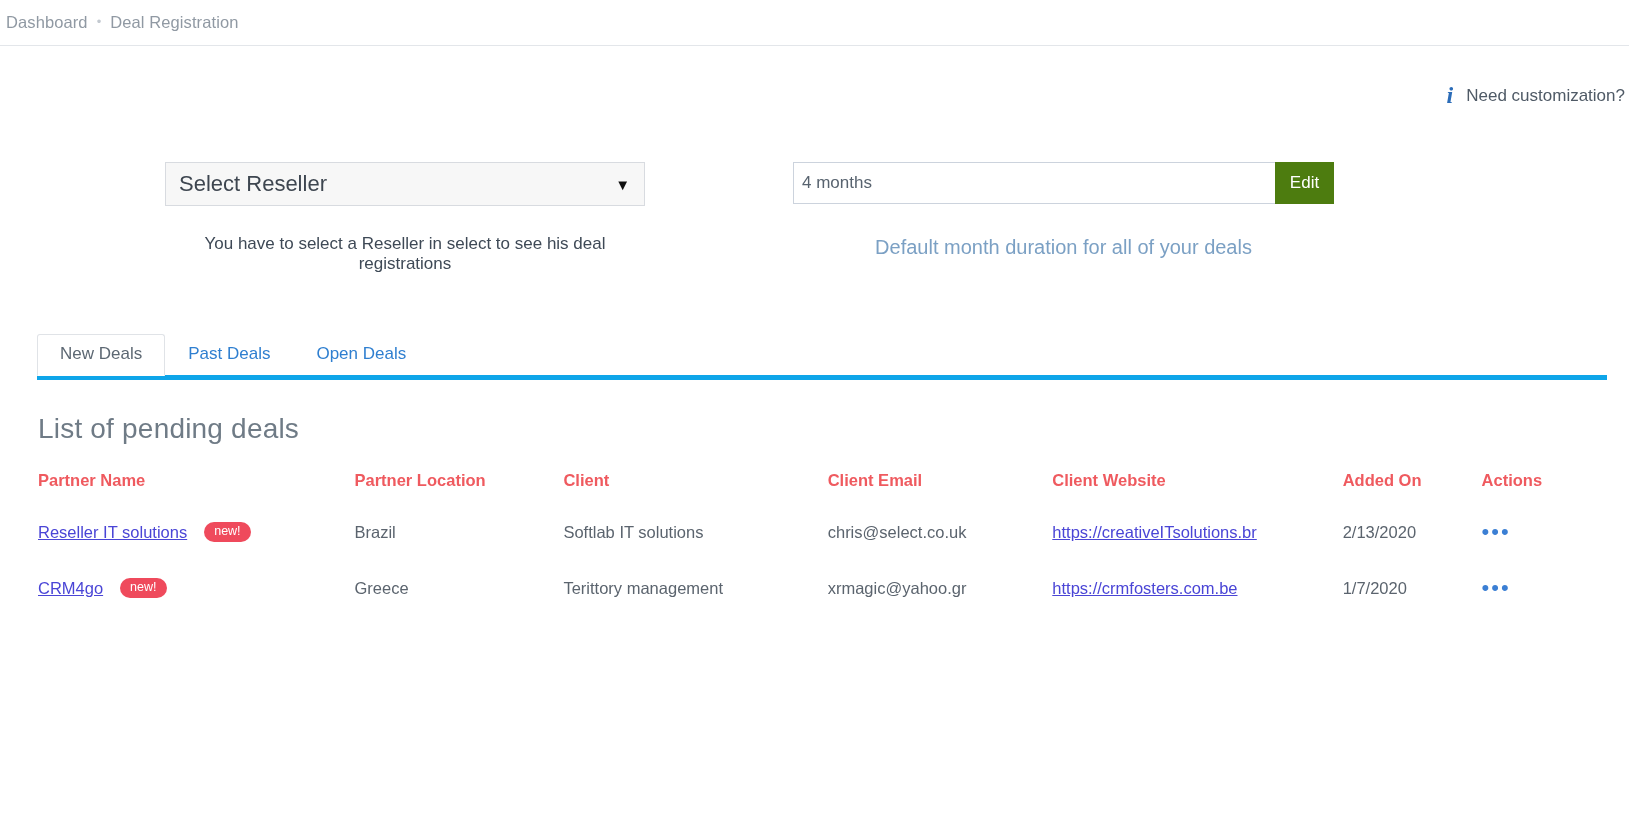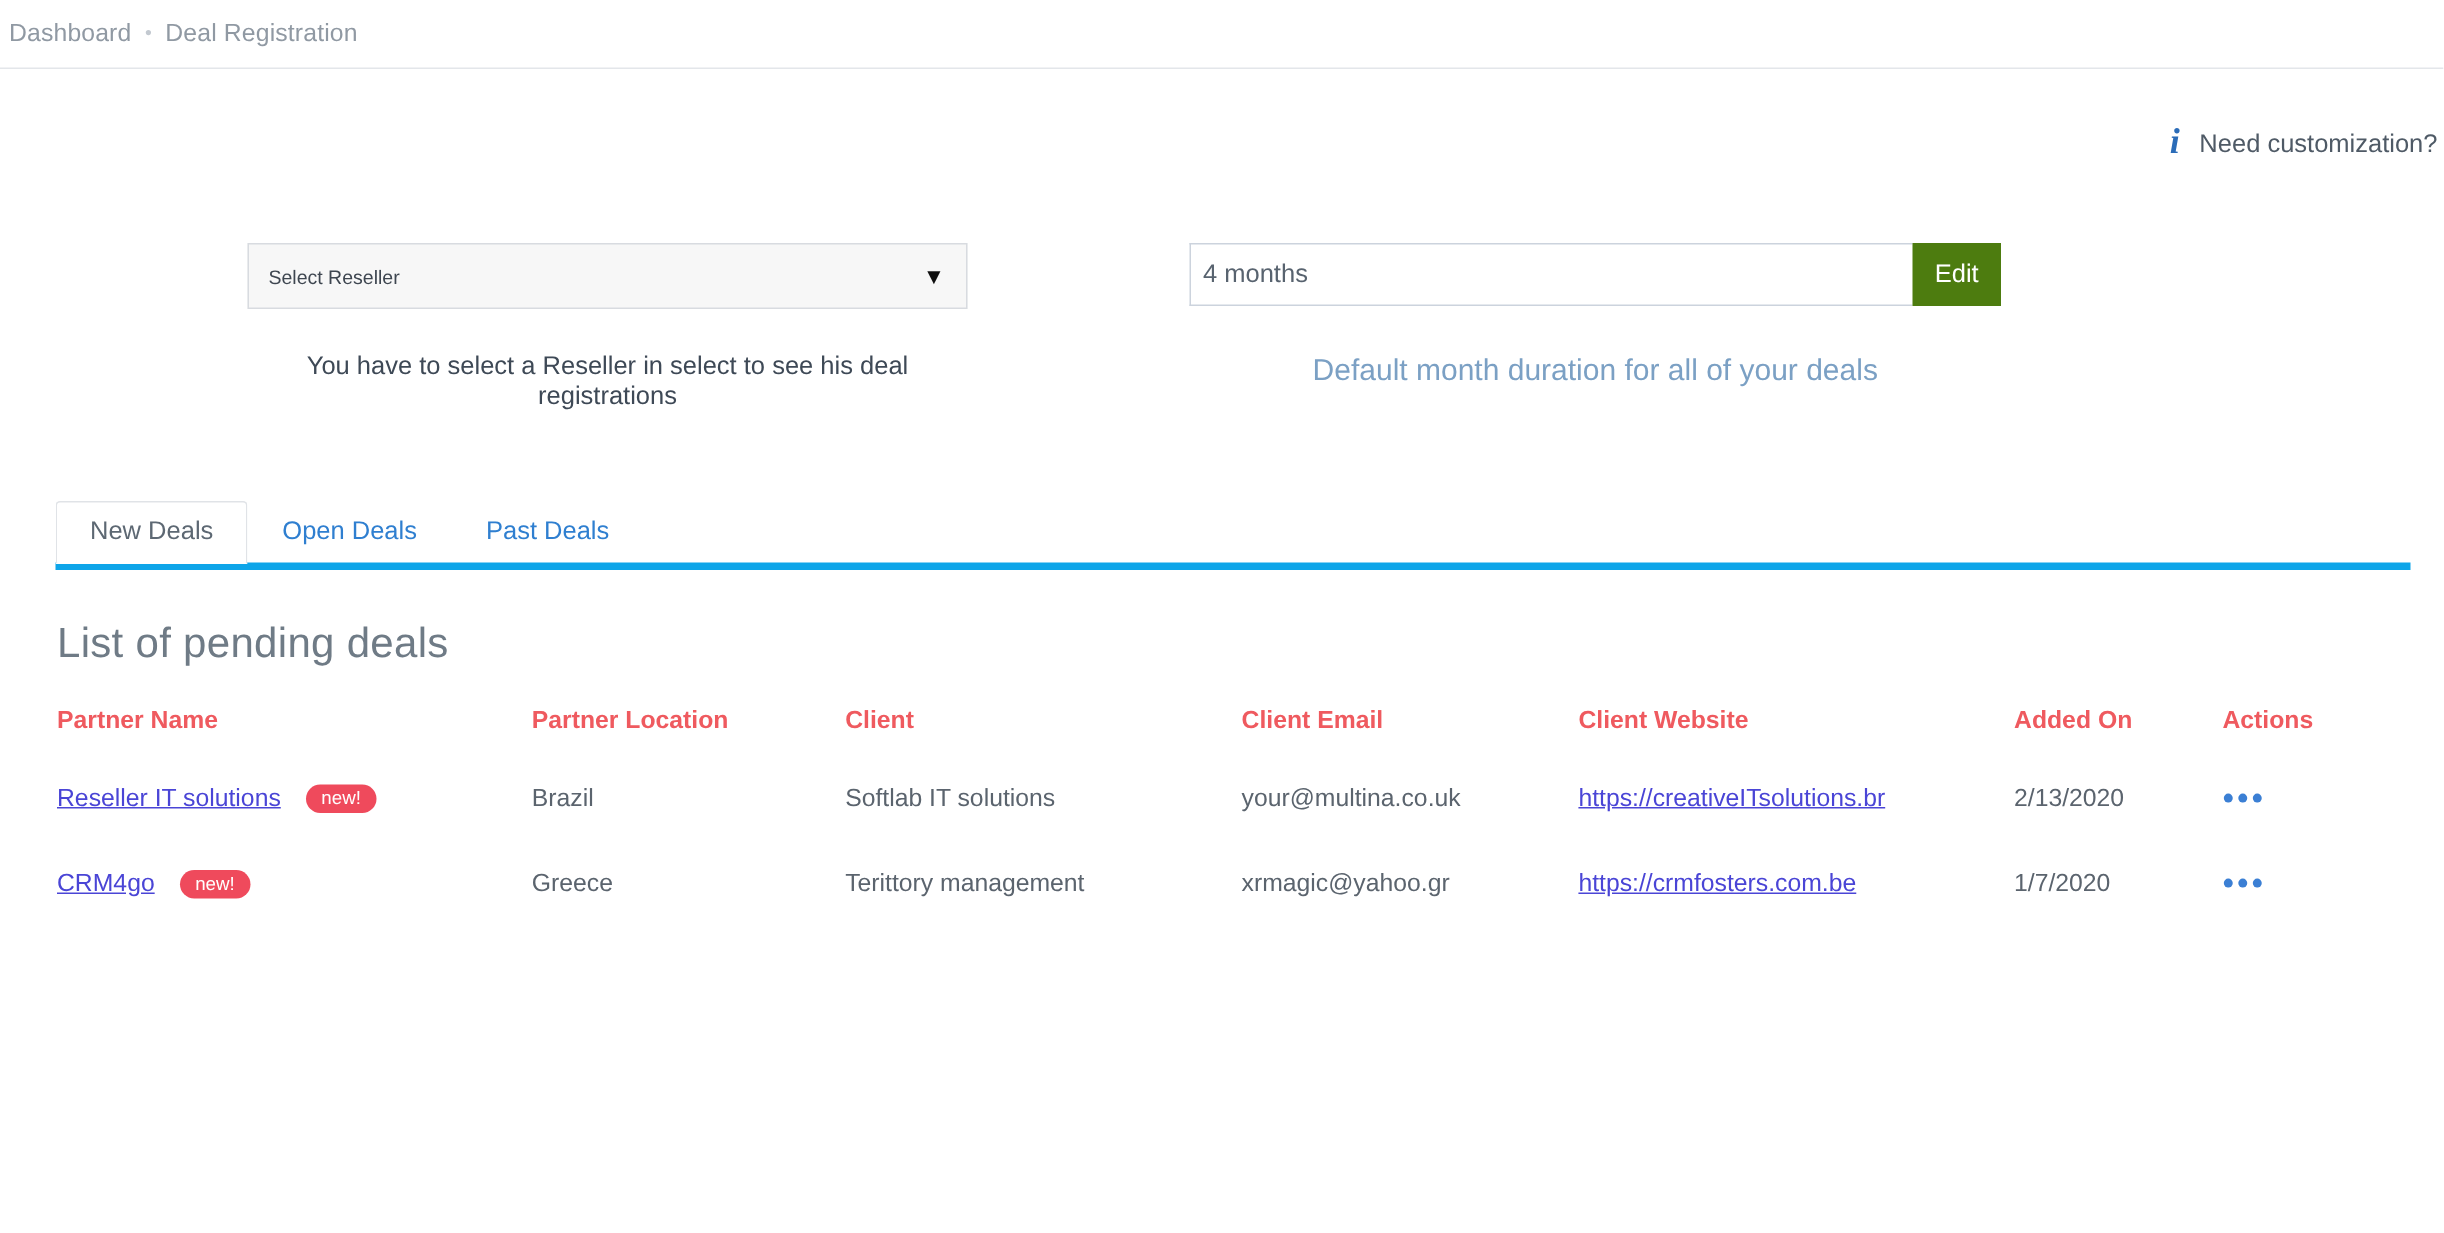--- a/index.html
+++ b/index.html
@@ -71,21 +71,21 @@
     width: 480px;
     height: 44px;
     background: #f7f7f7;
     border: 1px solid #d8dbe0;
     display: flex;
     align-items: center;
     padding: 0 14px 0 13px;
     justify-content: space-between;
   }
   .select-label {
-    font-size: 13px;
+    font-size: 22px;
     color: #3e4650;
   }
   .select-caret {
     font-size: 15px;
     color: #0f0f0f;
     line-height: 1;
   }
 
   .input-group {
     display: flex;
@@ -256,22 +256,22 @@
       <input class="text-input" type="text" value="4 months" style="">
       <button class="edit-btn">Edit</button>
     </div>
     <div class="helper-right">Default month duration for all of your deals</div>
   </div>
 </div>
 
 <div class="tabs-wrap">
   <div class="tabs">
     <div class="tab active">New Deals</div>
+    <div class="tab">Past Deals</div>
     <div class="tab">Open Deals</div>
-    <div class="tab">Past Deals</div>
   </div>
 </div>
 
 <div class="table-wrap">
   <h2 class="list-title">List of pending deals</h2>
 
   <table class="deals">
     <colgroup>
       <col class="col-partner">
         <col class="col-location">
@@ -295,21 +295,21 @@
     <tbody>
       <tr>
         <td>
           <span class="partner-cell">
             <span class="partner-link">Reseller IT solutions</span>
             <span class="badge-new">new!</span>
           </span>
         </td>
         <td>Brazil</td>
         <td>Softlab IT solutions</td>
-        <td>your@multina.co.uk</td>
+        <td>chris@select.co.uk</td>
         <td>
           <span class="website-link">https://creativeITsolutions.br</span>
         </td>
         <td class="added-cell">2/13/2020</td>
         <td>
           <span class="actions-dots">•••</span>
         </td>
       </tr>
       <tr>
         <td>

